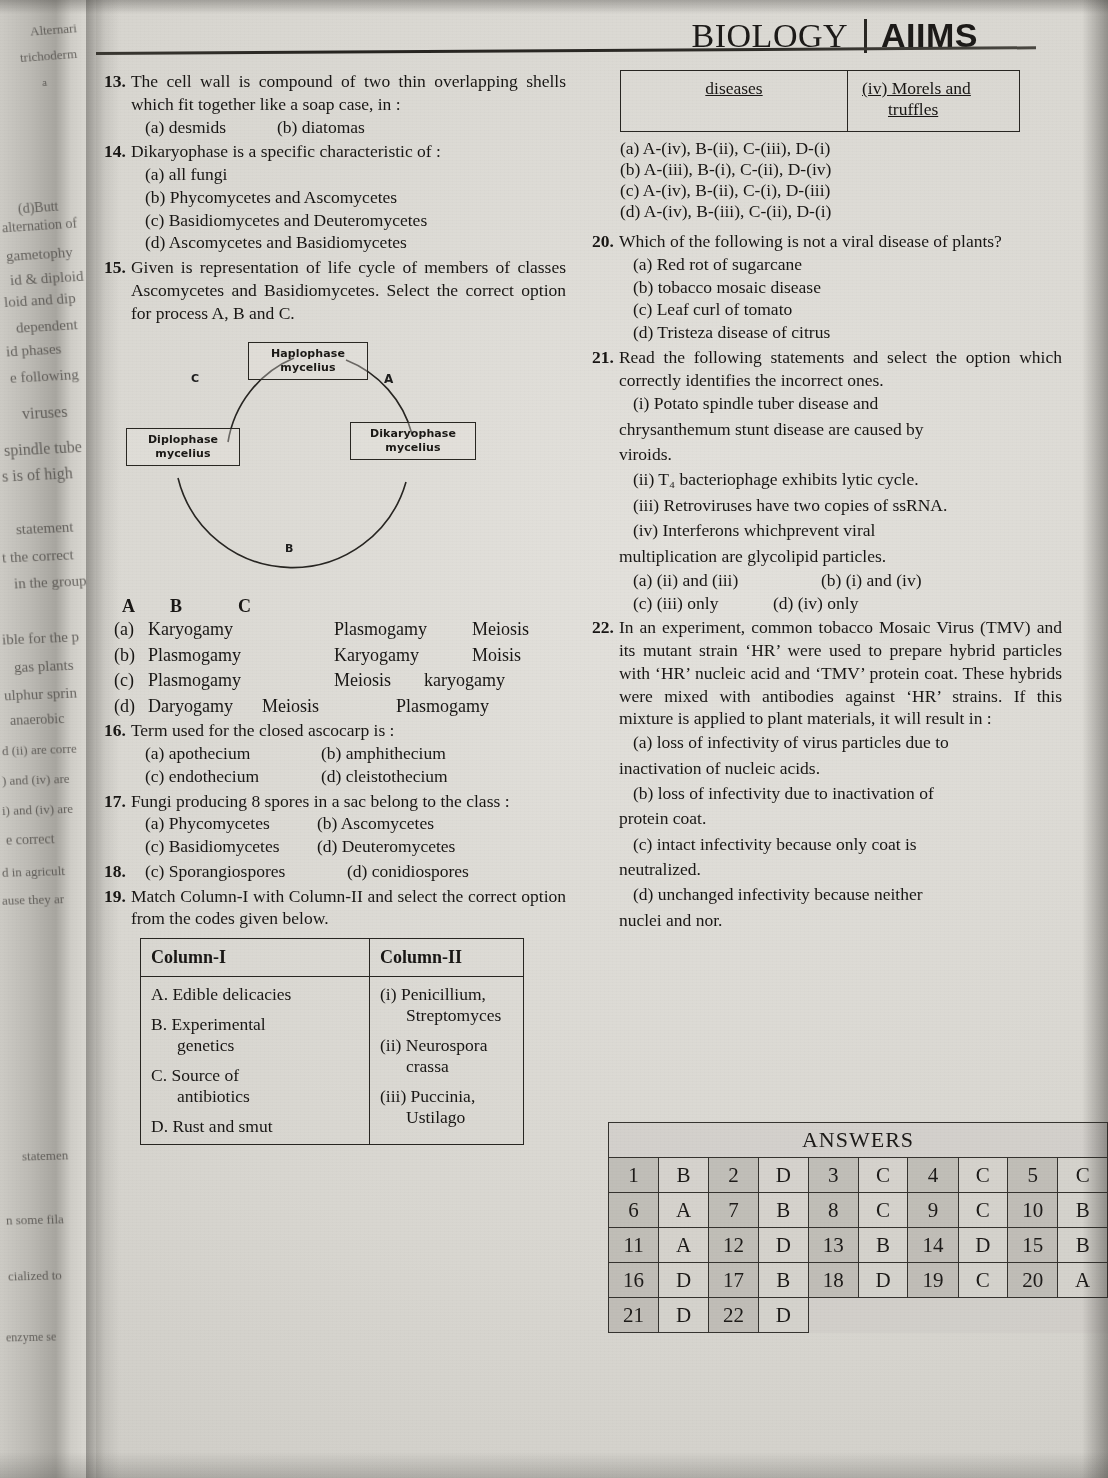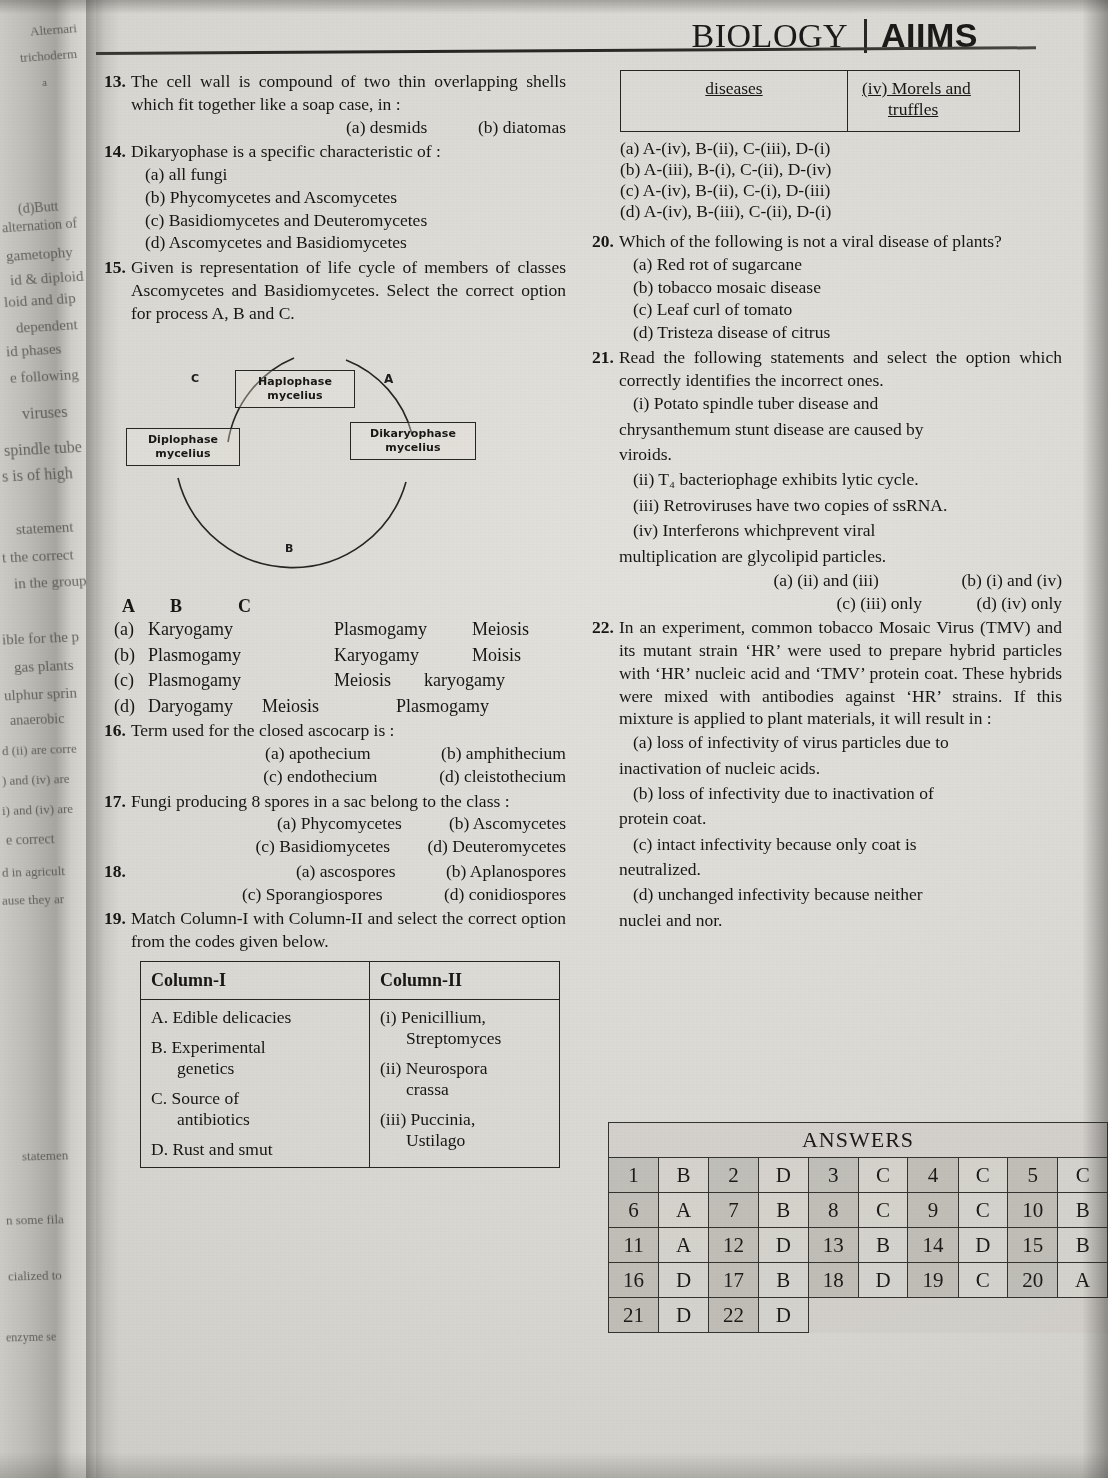--- a/index.html
+++ b/index.html
@@ -84,42 +84,42 @@
 
   .q{display:flex;margin-bottom:2px;line-height:1.30;}
   .qnum{
     flex:0 0 auto;font-weight:700;font-size:17.5px;
     padding-right:5px;white-space:nowrap;
   }
   .qbody{flex:1 1 auto;font-size:17.5px;}
   .qtext{margin:0;}
   .just{text-align:justify;text-justify:inter-word;}
   .opt{margin:0;padding-left:14px;font-size:17.5px;}
-  .optrow{display:flex;padding-left:14px;font-size:17.5px;justify-content:flex-end;}
+  .optrow{display:flex;padding-left:14px;font-size:17.5px;}
   .optrow .o1{flex:0 0 auto;}
   .optrow .o2{flex:0 0 auto;}
   .stmt{margin:0;padding-left:14px;font-size:17.5px;line-height:1.45;}
 
   
   #col-left, #col-right{
     filter:blur(0.18px) contrast(1.04);
   }
 
   
   #lifecycle{
     position:relative;width:420px;height:262px;margin:6px 0 2px 18px;
   }
   #lifecycle svg{position:absolute;left:0;top:0;}
   .dbox{
     position:absolute;border:1.4px solid #2c2a26;background:rgba(226,224,219,.35);
     font-family:"DejaVu Sans", sans-serif;font-size:11px;font-weight:700;
     color:#1f1d1a;text-align:center;line-height:1.25;padding:4px 6px;
     letter-spacing:.1px;
   }
-  #box-haplo{left:113px;top:12px;width:106px;margin-top:28px;}
+  #box-haplo{left:126px;top:12px;width:106px;}
   #box-diplo{left:4px;top:98px;width:100px;}
   #box-dikaryo{left:228px;top:92px;width:112px;}
   .alabel{
     position:absolute;font-family:"DejaVu Sans",sans-serif;
     font-weight:700;font-size:12px;color:#222;
   }
   #lbl-A{left:262px;top:42px;}
   #lbl-B{left:163px;top:212px;font-size:11px;}
   #lbl-C{left:69px;top:42px;font-size:11px;}
 
@@ -128,21 +128,21 @@
   #abc-head span:nth-child(1){width:48px;}
   #abc-head span:nth-child(2){width:68px;}
   .abcrow{display:flex;padding-left:10px;font-size:18px;line-height:1.42;}
   .abcrow .c0{width:34px;flex:0 0 auto;}
   .abcrow .c1{flex:0 0 auto;}
   .abcrow .c2{flex:0 0 auto;}
   .abcrow .c3{flex:0 0 auto;}
 
   
   #match-table{
-    margin:8px 0 0 36px;width:420px;border-collapse:collapse;
+    margin:8px 0 0 36px;width:384px;border-collapse:collapse;
     font-size:17.5px;
   }
   #match-table td,#match-table th{
     border:1.6px solid #2b2926;padding:7px 10px;vertical-align:top;text-align:left;
     font-weight:400;
   }
   #match-table th{font-weight:700;font-size:18px;padding:8px 10px;}
   #match-table .c-left{width:208px;}
   .indent{display:block;padding-left:26px;}
   .gap{display:block;height:9px;}
@@ -326,24 +326,20 @@
           <span class="o1" style="width:172px">(c) Basidiomycetes</span>
           <span class="o2">(d) Deuteromycetes</span>
         </div>
       </div>
     </div>
 
     <div class="q">
       <div class="qnum">18.</div>
       <div class="qbody">
         <div class="optrow">
-          <span class="o1" style="width:150px">(a) ascospores</span>
-          <span class="o2">(b) Aplanospores</span>
-        </div>
-        <div class="optrow">
           <span class="o1" style="width:202px">(c) Sporangiospores</span>
           <span class="o2">(d) conidiospores</span>
         </div>
       </div>
     </div>
 
     <div class="q">
       <div class="qnum">19.</div>
       <div class="qbody">
         <p class="qtext just">Match Column-I with Column-II and select the correct option from the codes given below.</p>

